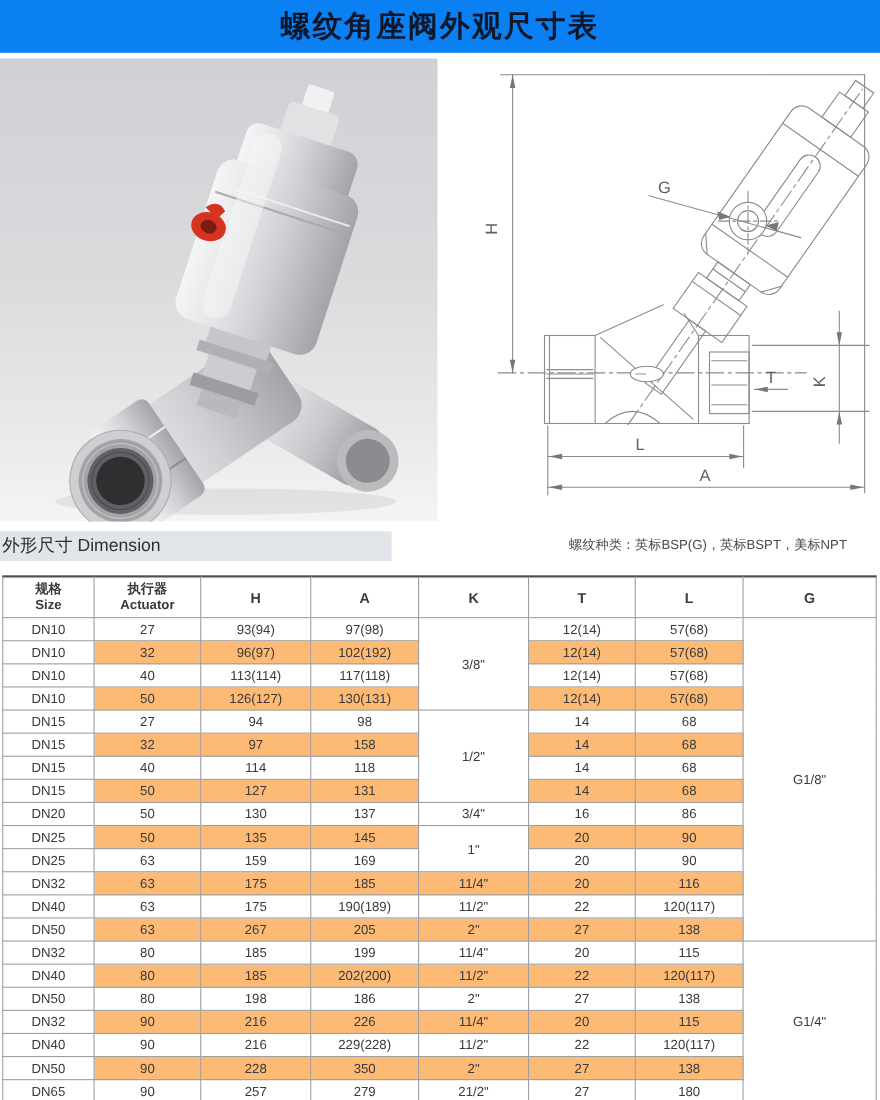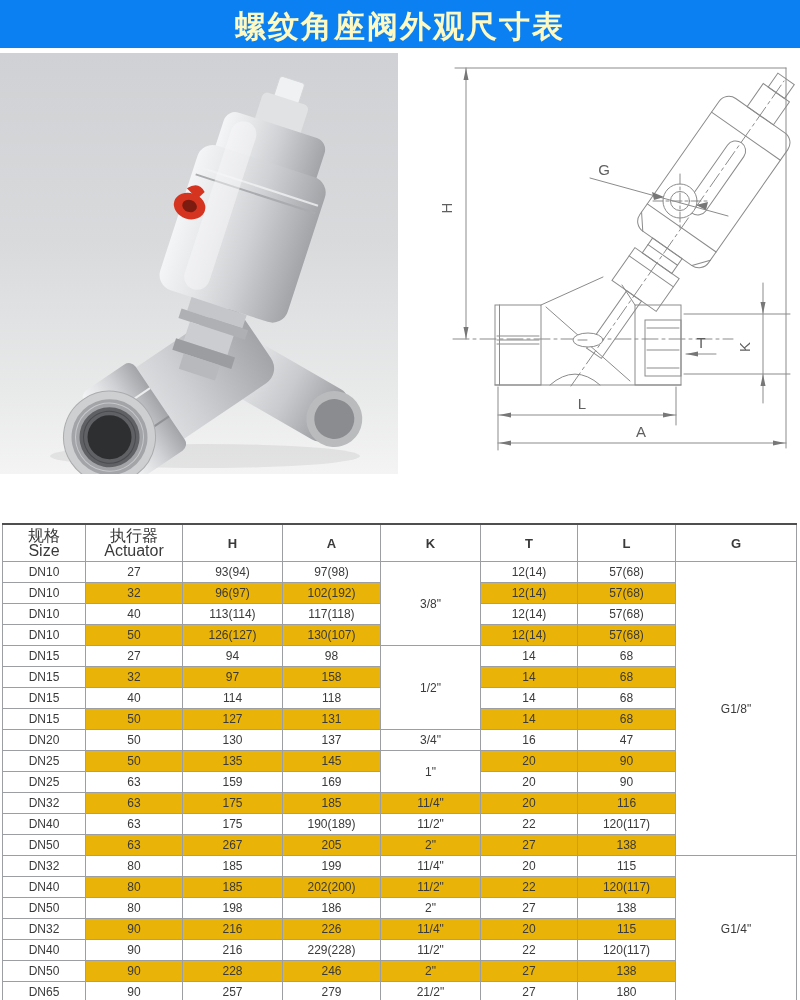--- a/index.html
+++ b/index.html
@@ -2,23 +2,23 @@
 <html><head>
 <meta charset="utf-8">
 <style>
   html,body{margin:0;padding:0;}
   body{
     width:800px;height:1000px;background:#ffffff;overflow:hidden;
     font-family:"Liberation Sans","DejaVu Sans",sans-serif;
     -webkit-font-smoothing:antialiased;
   }
   .title-bar{
-    height:48px;background:#0b80f2;color:#fef9c3;
-    display:flex;align-items:flex-end;justify-content:center;
-    font-size:31px;font-weight:bold;letter-spacing:2px;
+    height:48px;background:#0b80f2;color:#0f172a;
+    display:flex;align-items:center;justify-content:center;
+    font-size:27px;font-weight:bold;letter-spacing:2px;
   }
   .content{display:flex;margin-top:5px;height:421px;}
   .photo-panel{width:398px;height:421px;flex:0 0 398px;}
   .drawing-panel{width:402px;height:421px;flex:0 0 402px;background:#fff;}
   .section-row{
     display:flex;justify-content:space-between;align-items:flex-end;
     margin-top:9px;height:27px;
   }
   .section-bar{
     width:356px;height:27px;background:#e1e4e9;color:#2e2e2e;
@@ -34,23 +34,23 @@
     margin:13px 0 0 2px;font-size:12px;color:#3a3a3a;
   }
   table.dim th,table.dim td{
     border:1px solid #9b9fa4;text-align:center;vertical-align:middle;
     padding:0;height:20px;background:#ffffff;
   }
   table.dim thead th{
     height:36px;border-top:2px solid #4f4f4f;font-weight:bold;
     font-size:13px;
   }
-  table.dim thead th .h2{font-size:16px;line-height:15px;font-weight:normal;}
+  table.dim thead th .h2{font-size:12px;line-height:15px;font-weight:bold;}
   table.dim tbody tr:last-child td{border-bottom:2px solid #4f4f4f;}
-  table.dim td.alt{background:#eab308;}
+  table.dim td.alt{background:#fdba74;}
   table.dim td.merged{background:#ffffff;}
   svg text{font-family:"Liberation Sans","DejaVu Sans",sans-serif;}
 </style>
 </head>
 <body>
 
 <div class="title-bar">
   <span>螺纹角座阀外观尺寸表</span>
 </div>
 
@@ -205,20 +205,24 @@
         <text x="303" y="295" text-anchor="middle">T</text>
         <text x="352" y="294" text-anchor="middle" transform="rotate(-90 352 294)">K</text>
         <text x="184" y="356" text-anchor="middle">L</text>
         <text x="243" y="384" text-anchor="middle">A</text>
       </g>
     </svg>
   </div>
 </div>
 
 <div class="section-row">
+  <div class="section-bar">
+    <span>外形尺寸 Dimension</span>
+  </div>
+  <div class="thread-note">螺纹种类：英标BSP(G)，英标BSPT，美标NPT</div>
 </div>
 
 <table class="dim">
   <colgroup>
     <col style="width:83px">
       <col style="width:97px">
       <col style="width:100px">
       <col style="width:98px">
     <col style="width:100px">
       <col style="width:97px">
@@ -267,21 +271,21 @@
         <td>40</td>
         <td>113(114)</td>
         <td>117(118)</td>
         <td>12(14)</td>
         <td>57(68)</td>
       </tr>
       <tr>
         <td>DN10</td>
         <td class="alt">50</td>
         <td class="alt">126(127)</td>
-        <td class="alt">130(107)</td>
+        <td class="alt">130(131)</td>
         <td class="alt">12(14)</td>
         <td class="alt">57(68)</td>
       </tr>
       <tr>
         <td>DN15</td>
         <td>27</td>
         <td>94</td>
         <td>98</td>
         <td rowspan="4" class="merged">1/2"</td>
         <td>14</td>
@@ -311,21 +315,21 @@
         <td class="alt">14</td>
         <td class="alt">68</td>
       </tr>
       <tr>
         <td>DN20</td>
         <td>50</td>
         <td>130</td>
         <td>137</td>
         <td>3/4"</td>
         <td>16</td>
-        <td>47</td>
+        <td>86</td>
       </tr>
       <tr>
         <td>DN25</td>
         <td class="alt">50</td>
         <td class="alt">135</td>
         <td class="alt">145</td>
         <td rowspan="2" class="merged">1"</td>
         <td class="alt">20</td>
         <td class="alt">90</td>
       </tr>
@@ -407,21 +411,21 @@
         <td>216</td>
         <td>229(228)</td>
         <td>11/2"</td>
         <td>22</td>
         <td>120(117)</td>
       </tr>
       <tr>
         <td>DN50</td>
         <td class="alt">90</td>
         <td class="alt">228</td>
-        <td class="alt">246</td>
+        <td class="alt">350</td>
         <td class="alt">2"</td>
         <td class="alt">27</td>
         <td class="alt">138</td>
       </tr>
       <tr>
         <td>DN65</td>
         <td>90</td>
         <td>257</td>
         <td>279</td>
         <td>21/2"</td>

